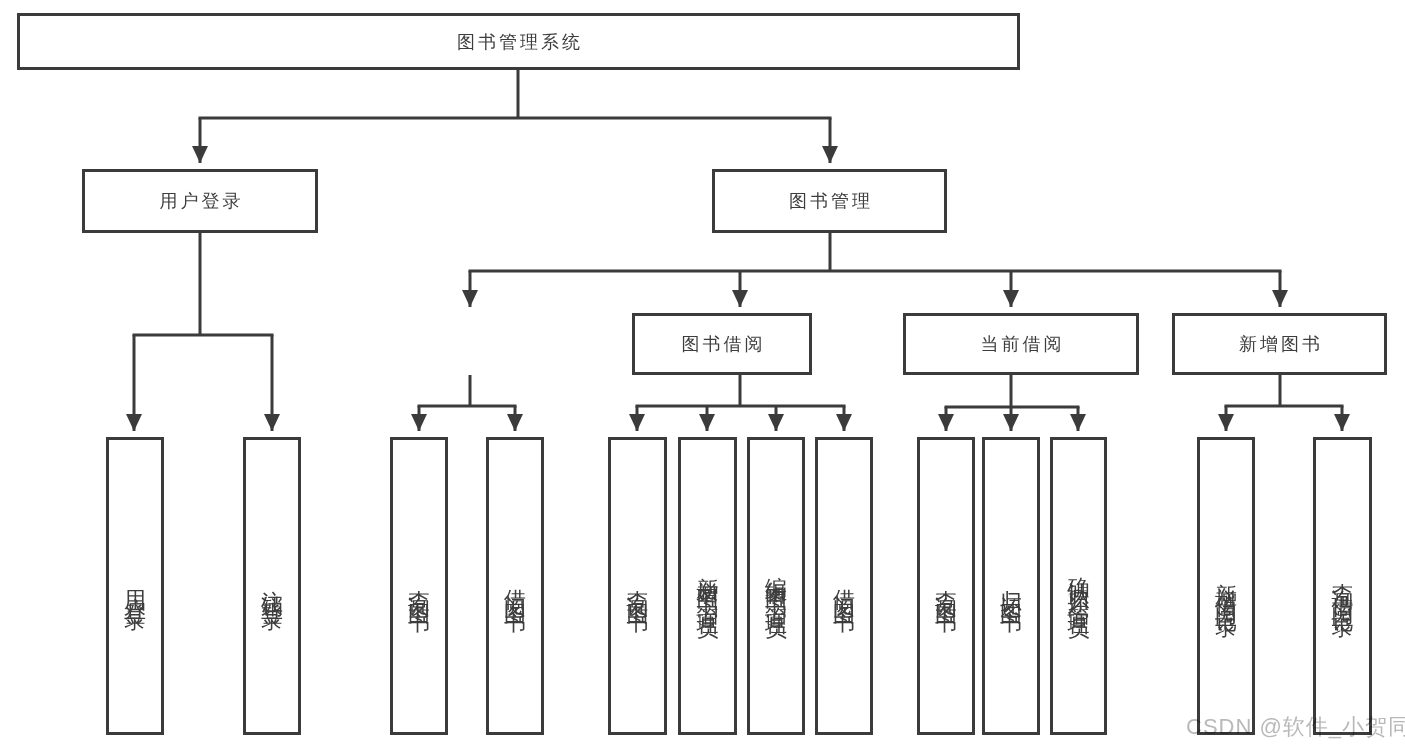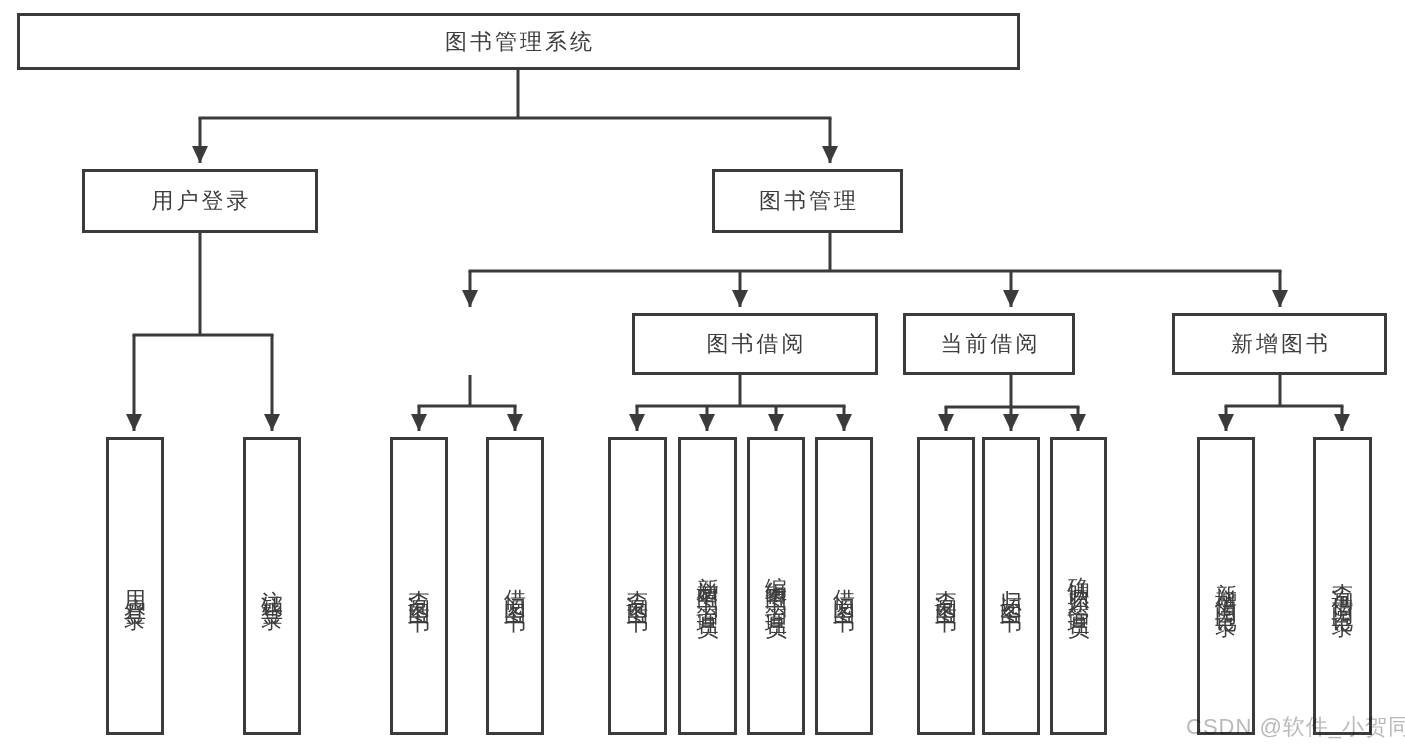--- a/index.html
+++ b/index.html
@@ -23,21 +23,21 @@
     box-sizing: border-box;
     border: 3px solid #3b3b3b;
     background: #ffffff;
     color: #3d3d3d;
     display: flex;
     align-items: center;
     justify-content: center;
     z-index: 2;
   }
   .hbox {
-    font-size: 22px;
+    font-size: 18px;
     letter-spacing: 3px;
     text-indent: 3px;
     white-space: nowrap;
   }
   .vbox {
     top: 437px;
     height: 298px;
     writing-mode: vertical-rl;
     text-orientation: mixed;
     font-size: 22px;
@@ -108,24 +108,24 @@
       <line x1="1280" y1="375" x2="1280" y2="406"></line>
       <line x1="1224.5" y1="406" x2="1343.5" y2="406"></line>
       <line x1="1226" y1="406" x2="1226" y2="431" marker-end="url(#arw)"></line>
       <line x1="1342" y1="406" x2="1342" y2="431" marker-end="url(#arw)"></line>
     </g>
   </svg>
 
   <div class="node hbox" style="left:17px; top:13px; width:1003px; height:57px;">图书管理系统</div>
 
   <div class="node hbox" style="left:82px; top:169px; width:236px; height:64px;">用户登录</div>
-  <div class="node hbox" style="left:712px; top:169px; width:191px; height:64px;">图书管理</div>
+  <div class="node hbox" style="left:712px; top:169px; width:235px; height:64px;">图书管理</div>
 
-  <div class="node hbox" style="left:632px; top:313px; width:246px; height:62px;">图书借阅</div>
-  <div class="node hbox" style="left:903px; top:313px; width:172px; height:62px;">当前借阅</div>
+  <div class="node hbox" style="left:632px; top:313px; width:180px; height:62px;">图书借阅</div>
+  <div class="node hbox" style="left:903px; top:313px; width:236px; height:62px;">当前借阅</div>
   <div class="node hbox" style="left:1172px; top:313px; width:215px; height:62px;">新增图书</div>
 
   <div class="node vbox" style="left:106px; width:58px;">用户登录</div>
   <div class="node vbox" style="left:243px; width:58px;">注销登录</div>
 
   <div class="node vbox" style="left:390px; width:58px;">查询图书</div>
   <div class="node vbox" style="left:486px; width:58px;">借阅图书</div>
 
   <div class="node vbox" style="left:608px; width:59px;">查询图书</div>
   <div class="node vbox long" style="left:678px; width:59px;">新增图书（管理员）</div>

